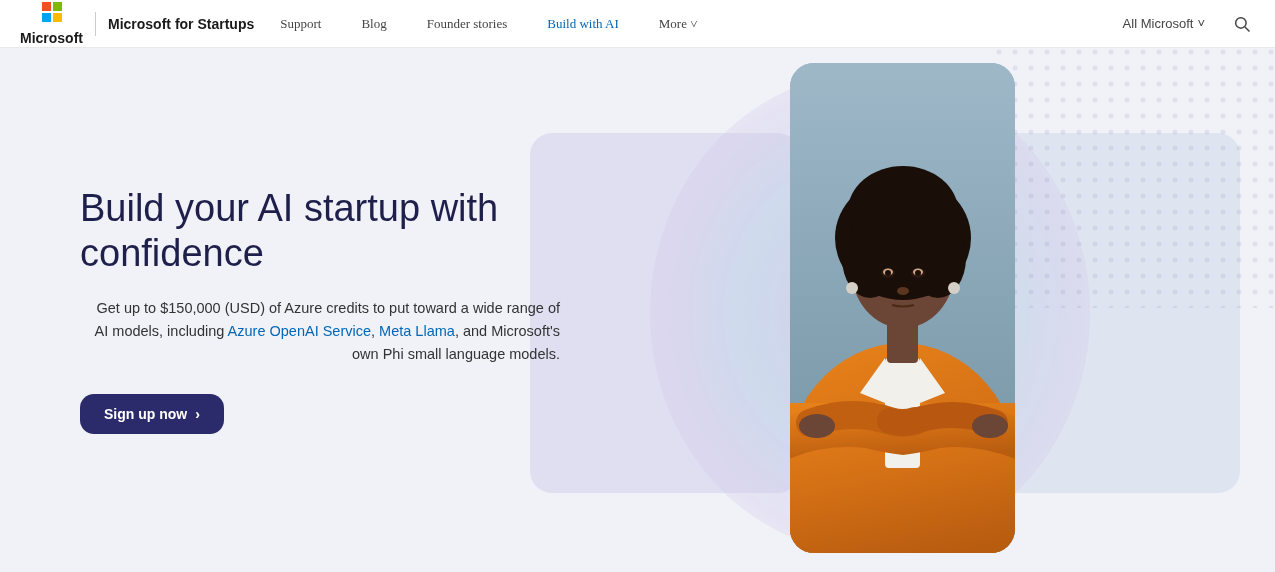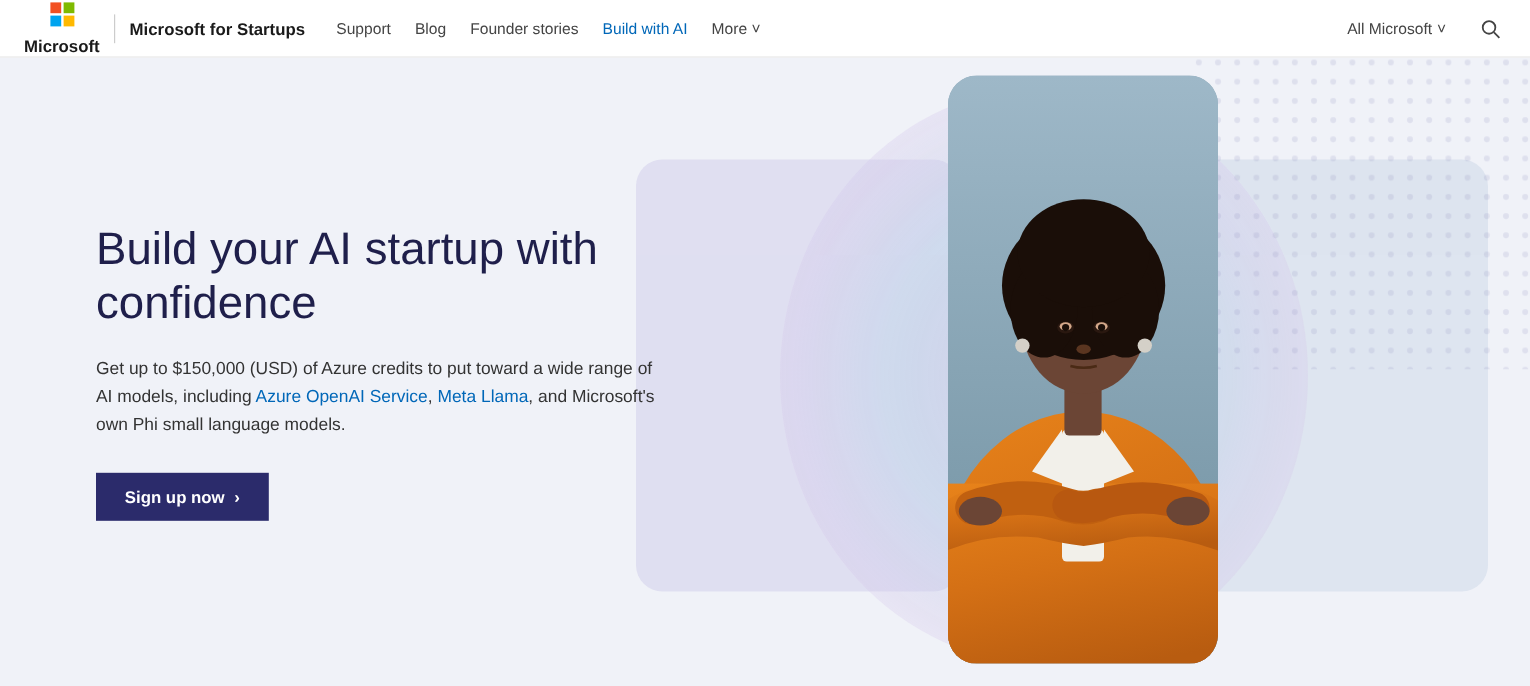--- a/index.html
+++ b/index.html
@@ -54,22 +54,23 @@
     }
     .nav-product-name {
       font-size: 14px;
       font-weight: 600;
       color: #1a1a1a;
       margin-right: 16px;
     }
     .nav-links {
       display: flex;
       align-items: center;
-      gap: 0;
+      gap: 20px;
       flex: 1;
+      font-family: Liberation Serif, serif;
     }
     .nav-link {
       font-size: 13px;
       color: #444;
       text-decoration: none;
       padding: 4px 10px;
       border-radius: 2px;
       white-space: nowrap;
     }
     .nav-link.accent { color: #0067b8; }
@@ -130,35 +131,36 @@
       color: #1f1f4b;
       line-height: 1.2;
       margin-bottom: 20px;
     }
     .hero-body {
       font-size: 14.5px;
       color: #333;
       line-height: 1.6;
       margin-bottom: 28px;
       max-width: 480px;
+      text-align: right;
     }
     .hero-body a {
       color: #0067b8;
       text-decoration: none;
     }
     .signup-btn {
       display: inline-flex;
       align-items: center;
       gap: 8px;
       background: #2b2b6b;
       color: #fff;
       font-size: 14px;
       font-weight: 600;
       padding: 12px 24px;
-      border-radius: 0;
+      border-radius: 14px;
       border: none;
       cursor: pointer;
       text-decoration: none;
     }
 
     
     .hero-visual {
       position: absolute;
       right: 0;
       top: 0;

